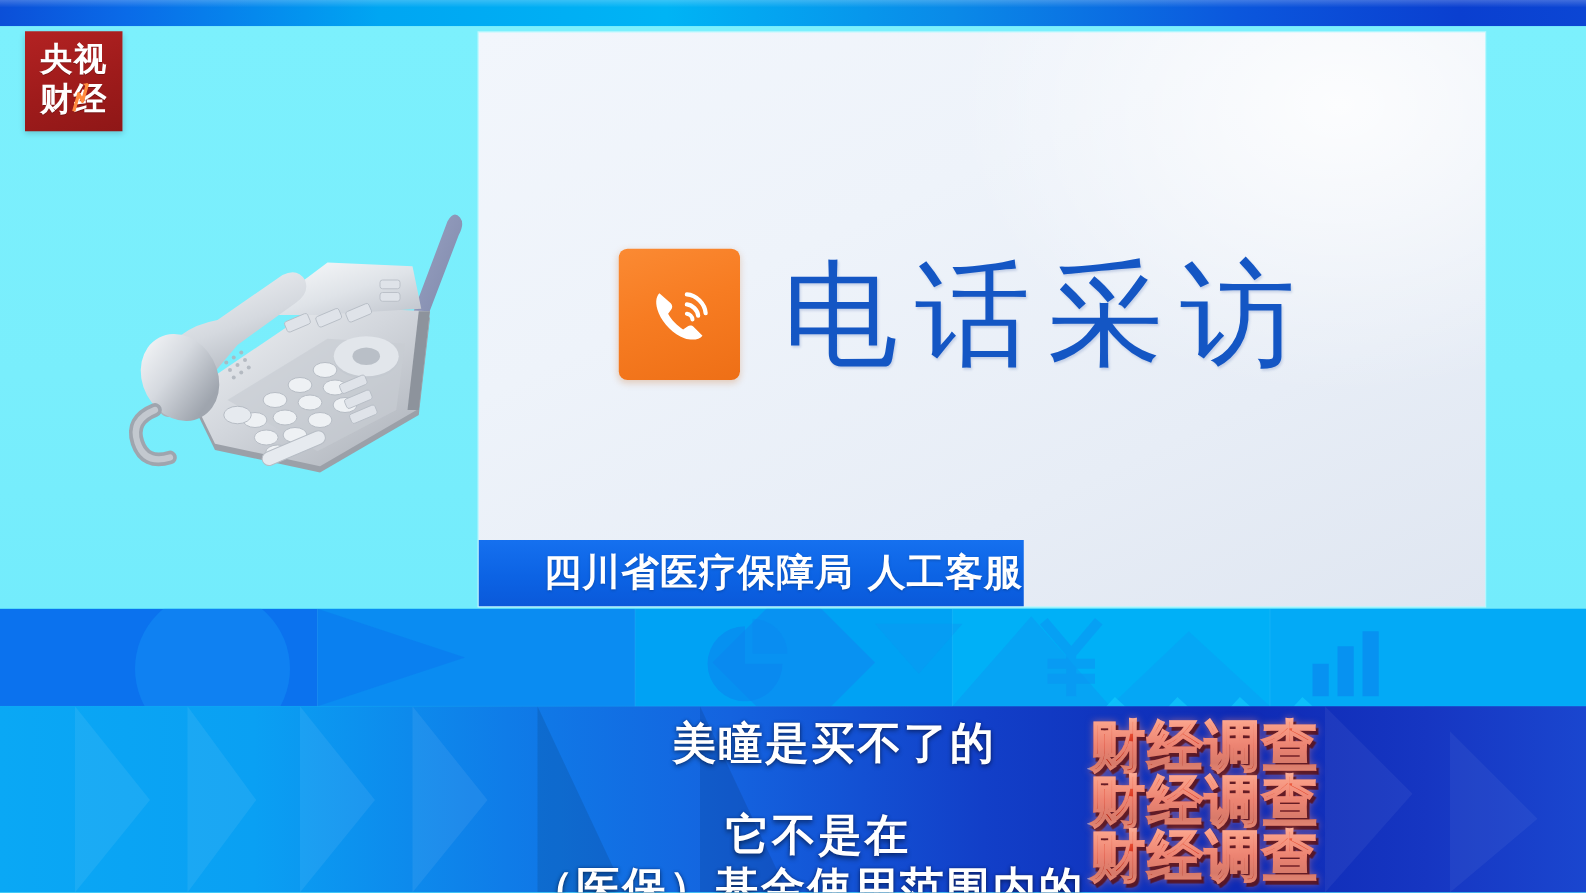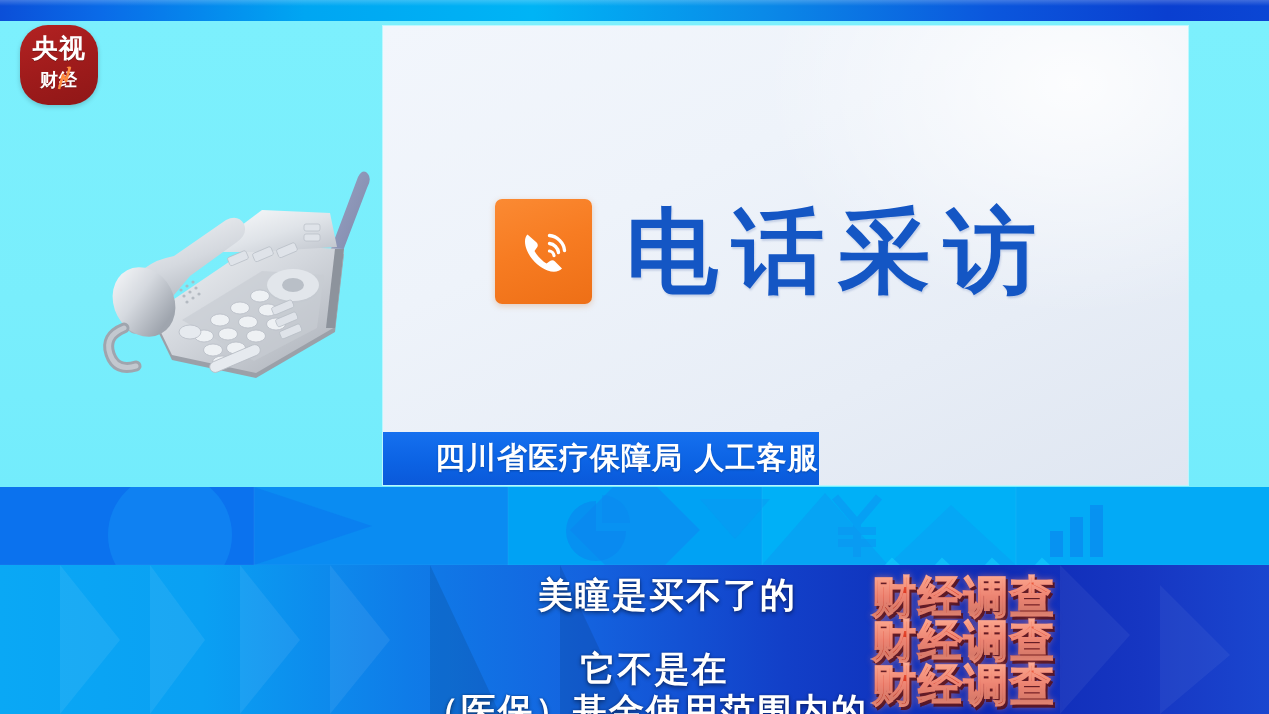--- a/index.html
+++ b/index.html
@@ -26,32 +26,32 @@
   
   .cyan-field{
     position:absolute; left:0; top:21px; width:1269px; height:466px;
     background:linear-gradient(180deg,#7cf0fd 0%,#79eefc 60%,#73ecfc 100%);
   }
 
   
   .cctv-logo{
     position:absolute; left:20px; top:25px; width:78px; height:80px;
     background:linear-gradient(160deg,#b32222 0%,#9e1b1b 55%,#8f1717 100%);
-    border-radius:28px;
+    border-radius:0;
     box-shadow:0 2px 5px rgba(0,0,0,.18);
     overflow:hidden;
   }
   .cctv-logo .ln{
     position:absolute; left:0; width:100%; text-align:center;
     color:#fff; font-weight:900; letter-spacing:1px;
     font-family:"DejaVu Sans","Liberation Sans",sans-serif;
     text-shadow:0 1px 0 rgba(0,0,0,.25);
   }
   .cctv-logo .ln1{ top:8px; font-size:26px; line-height:30px; }
-  .cctv-logo .ln2{ top:40px; font-size:18px; line-height:30px; }
+  .cctv-logo .ln2{ top:40px; font-size:26px; line-height:30px; }
   .cctv-logo .arrow{
     position:absolute; left:36px; top:40px; width:16px; height:26px;
     pointer-events:none;
   }
 
   
   .card{
     position:absolute; left:383px; top:26px; width:805px; height:459px;
     background:linear-gradient(155deg,#f2f6fc 0%,#eef3fa 35%,#e7edf6 70%,#dfe6f1 100%);
     box-shadow:0 0 0 1px rgba(255,255,255,.5);
@@ -68,21 +68,21 @@
     display:flex; align-items:center; gap:34px;
   }
   .phone-badge{
     width:97px; height:105px; border-radius:7px;
     background:linear-gradient(160deg,#fb8a33 0%,#f77c22 45%,#ee6f16 100%);
     box-shadow:0 2px 6px rgba(200,100,20,.28);
     position:relative; flex:0 0 auto;
   }
   .phone-badge svg{ position:absolute; left:50%; top:50%; transform:translate(-50%,-50%); }
   .headline-text{
-    font-size:92px; line-height:1; font-weight:700; color:#1456c4;
+    font-size:92px; line-height:1; font-weight:400; color:#1456c4;
     letter-spacing:14px;
     white-space:nowrap;
     text-shadow:1px 2px 2px rgba(20,60,150,.18);
   }
 
   
   .src-banner{
     position:absolute; left:383px; top:432px; width:436px; height:53px;
     background:linear-gradient(180deg,#1570ef 0%,#0c63e4 55%,#0a59da 100%);
     display:flex; align-items:center;padding-left:34px;

